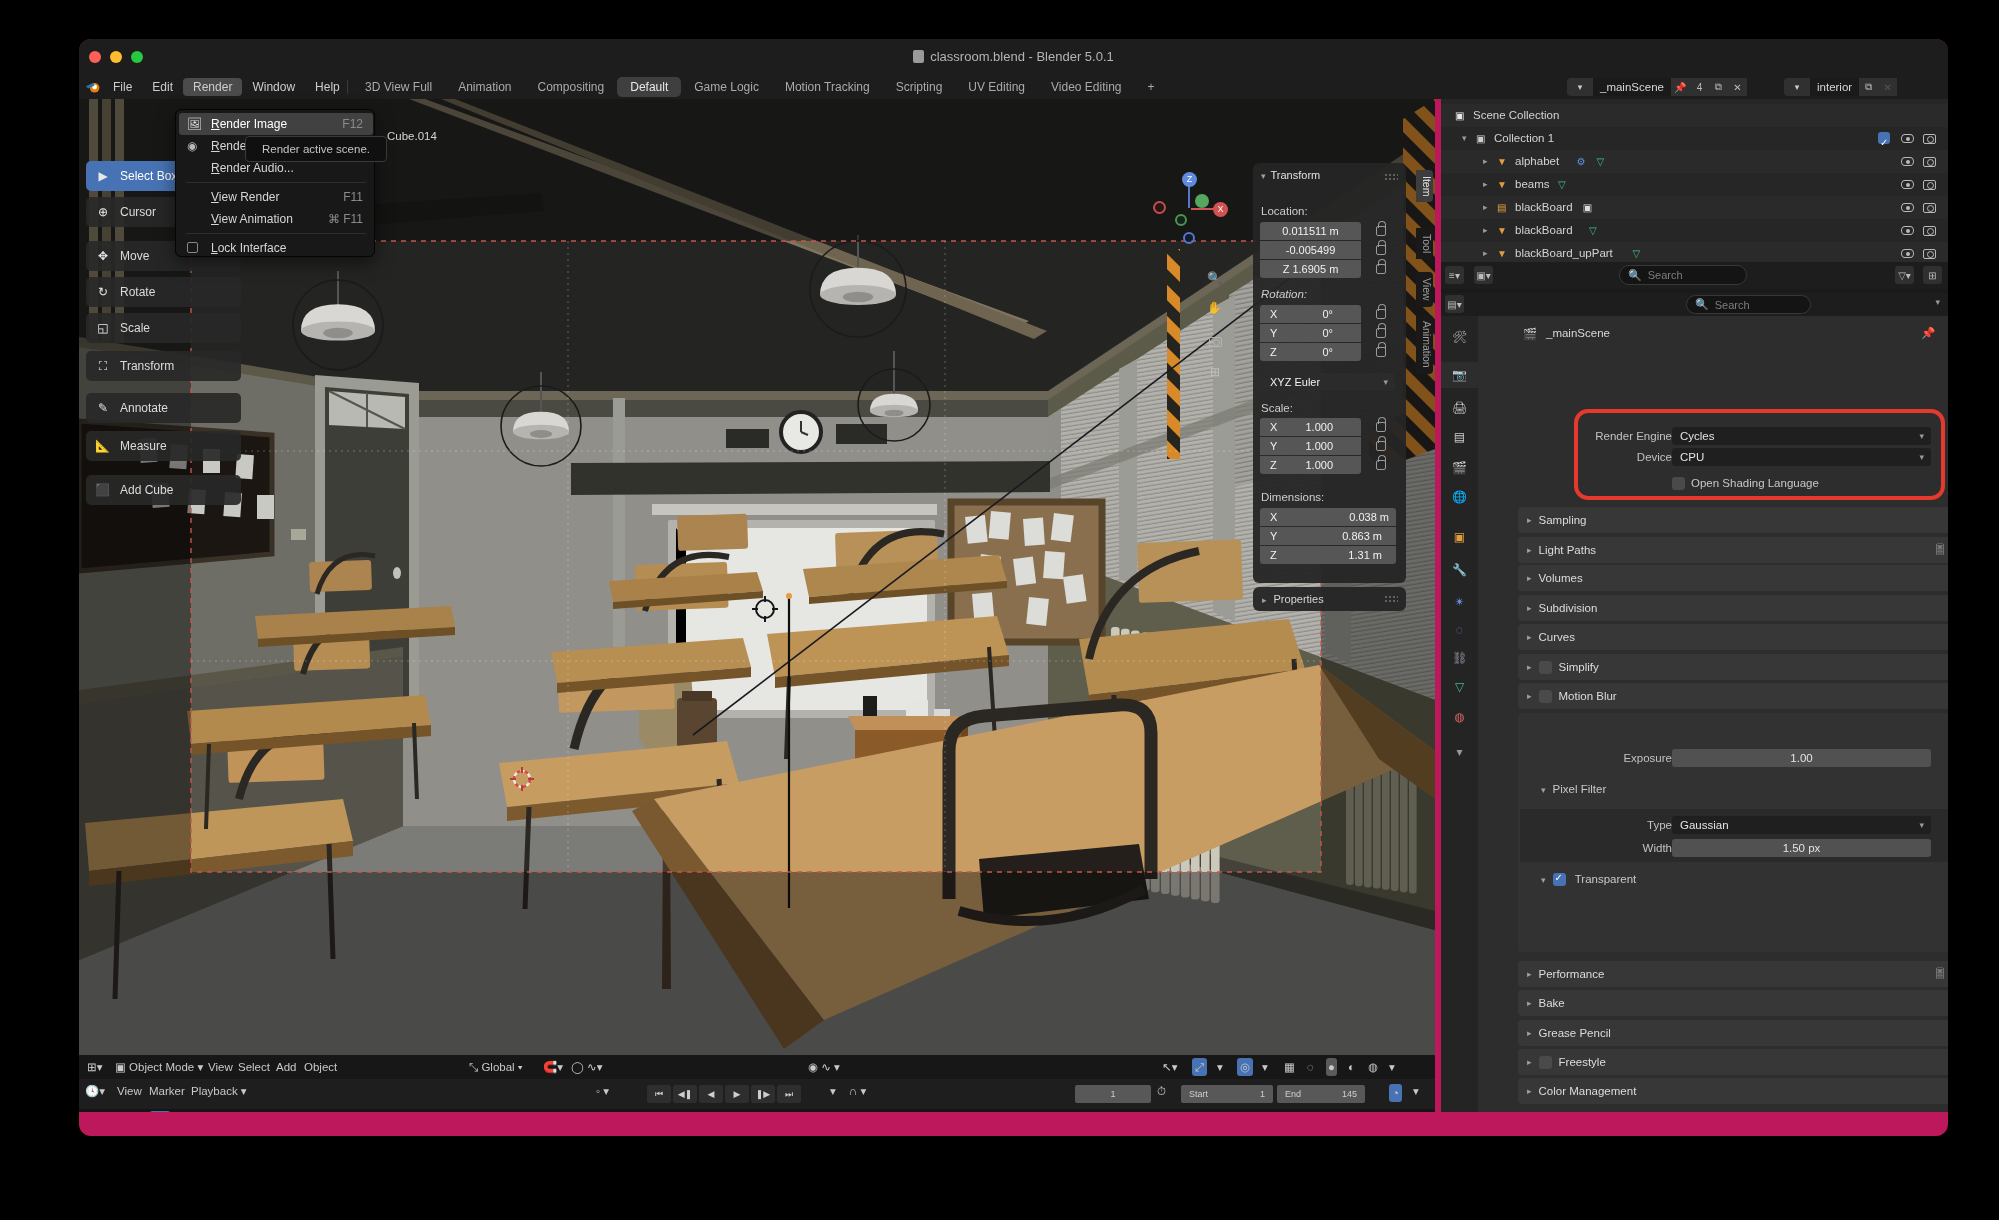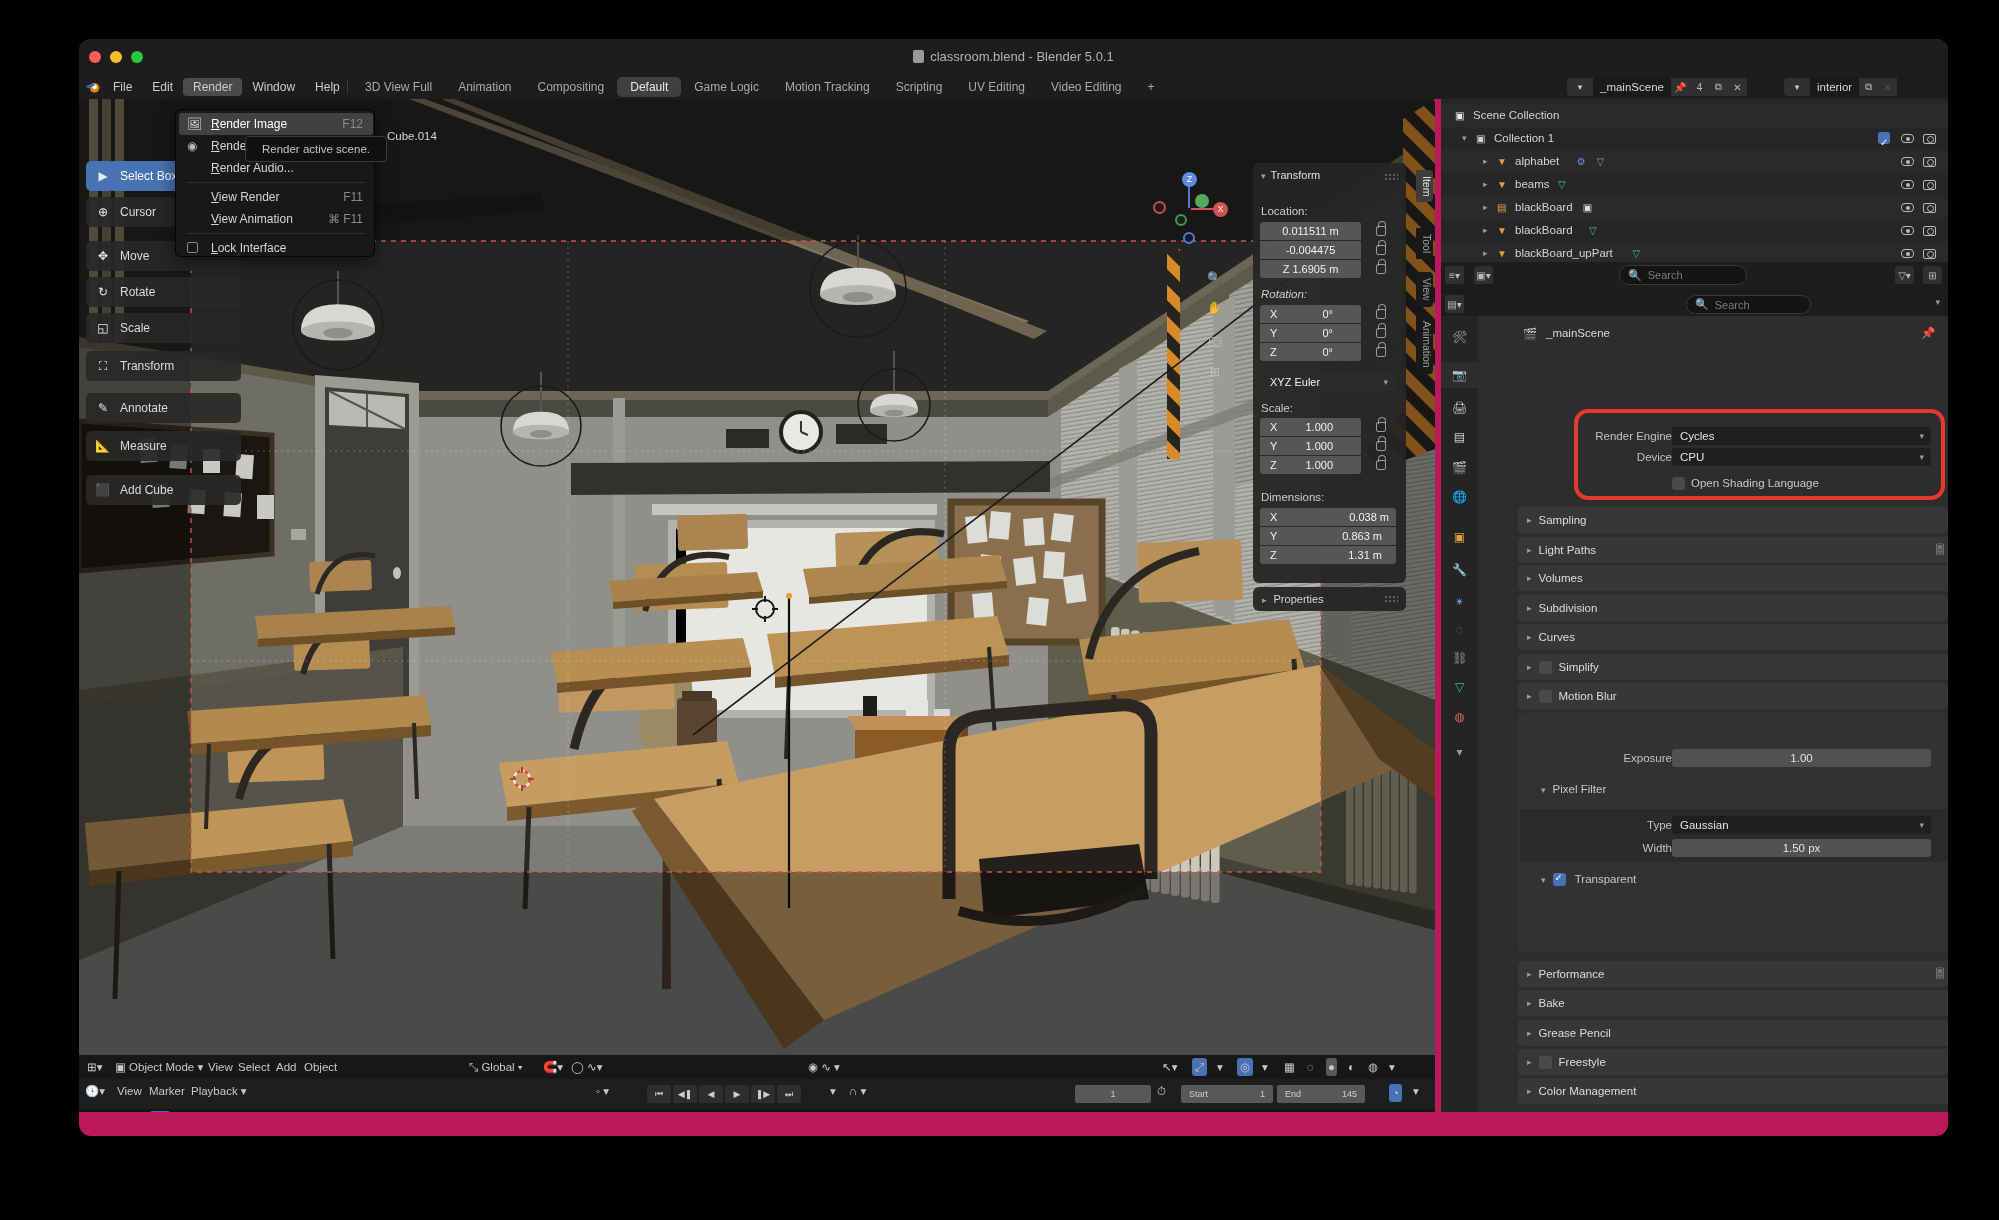--- a/index.html
+++ b/index.html
@@ -369,21 +369,21 @@
     <div class="vicon" style="top:201px">✋</div>
     <div class="vicon" style="top:234px"><span class="ico-cam"></span></div>
     <div class="vicon" style="top:265px">⊞</div>
 
     <div id="npanel">
         <div style="position:absolute;left:8px;top:6px;color:#e0e0e0"><span class="chev" style="margin:0 5px 0 0">▾</span><span>Transform</span></div>
         <div class="drag-dots" style="top:10px"></div>
         <div class="np-label" style="top: 42px;">Location:</div>
         <div class="np-field" style="top: 59px; text-align: center; border-radius: 3px 3px 0px 0px;">0.011511 m</div>
         <div class="np-lock" style="top: 63px;"></div>
-        <div class="np-field" style="top: 78px; text-align: center; border-radius: 0px;">-0.004475</div>
+        <div class="np-field" style="top: 78px; text-align: center; border-radius: 0px;">-0.005499</div>
         <div class="np-lock" style="top: 82px;"></div>
         <div class="np-field" style="top: 97px; text-align: center; border-radius: 0px 0px 3px 3px;">Z  1.6905 m</div>
         <div class="np-lock" style="top: 101px;"></div>
         <div class="np-label" style="top: 125px; font-style: italic;">Rotation:</div>
         <div class="np-field" style="top: 142px; border-radius: 3px 3px 0px 0px;"><span style="margin-left:10px">X</span><span style="float:right;margin-right:28px">0°</span></div>
         <div class="np-lock" style="top: 146px;"></div>
         <div class="np-field" style="top: 161px; border-radius: 0px;"><span style="margin-left:10px">Y</span><span style="float:right;margin-right:28px">0°</span></div>
         <div class="np-lock" style="top: 165px;"></div>
         <div class="np-field" style="top: 180px; border-radius: 0px 0px 3px 3px;"><span style="margin-left:10px">Z</span><span style="float:right;margin-right:28px">0°</span></div>
         <div class="np-lock" style="top: 184px;"></div>

